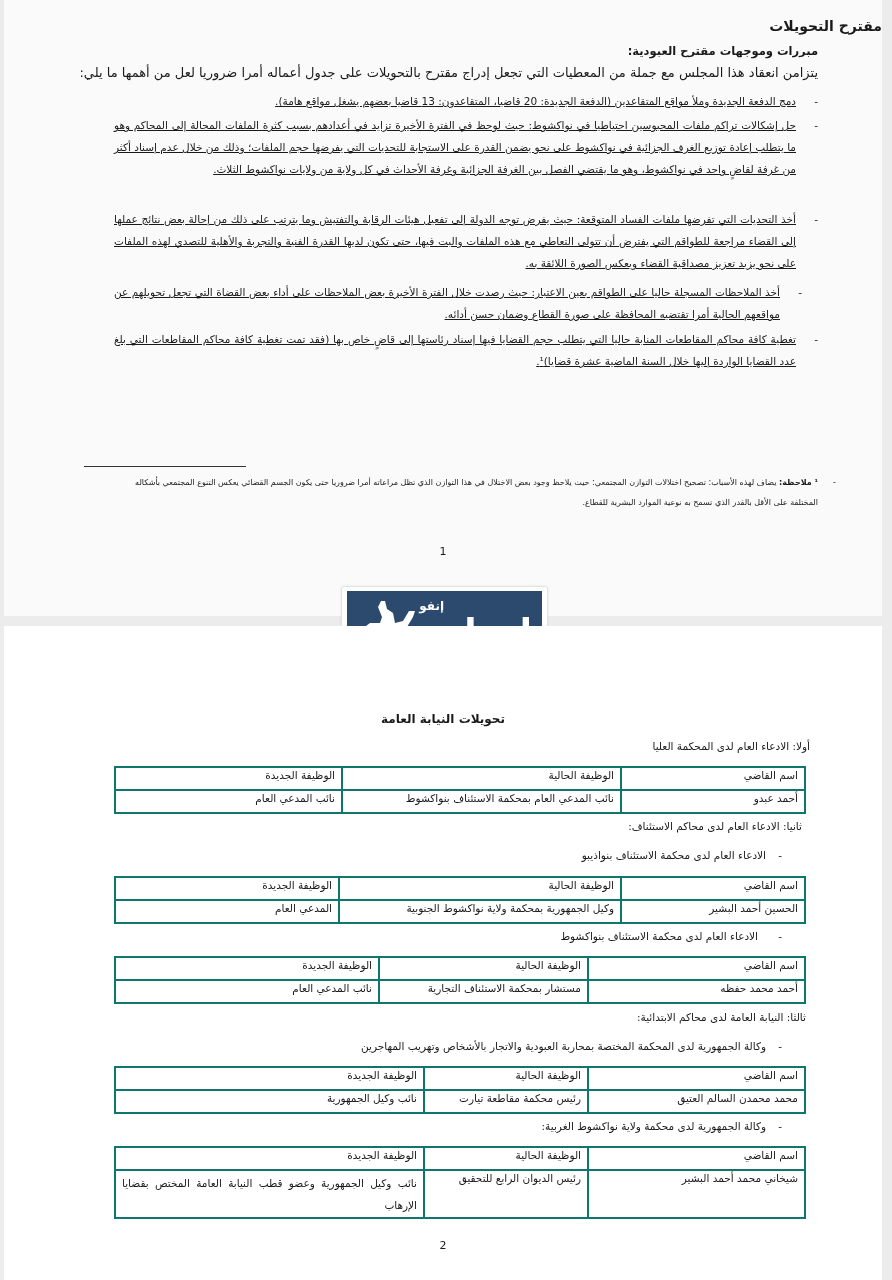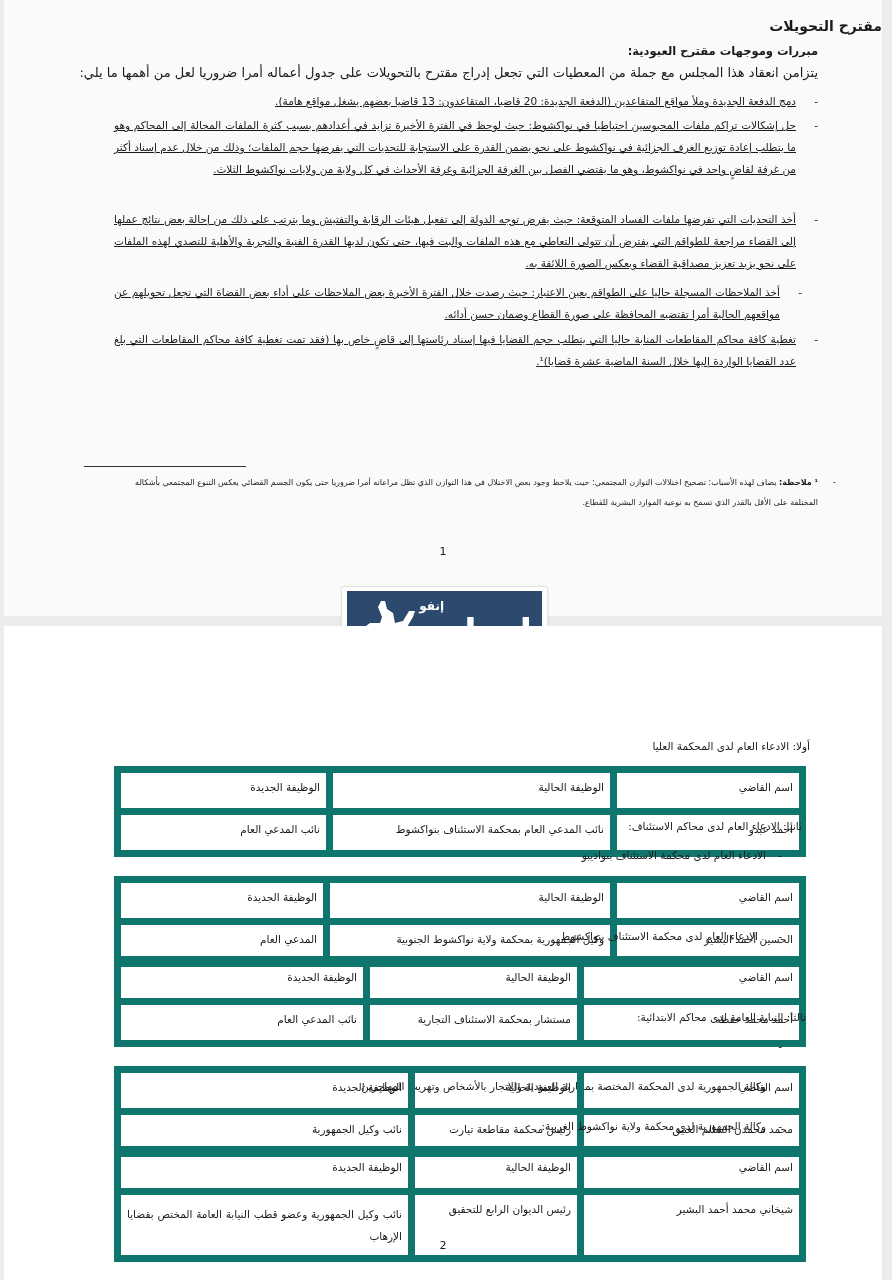--- a/index.html
+++ b/index.html
@@ -48,21 +48,21 @@
   .logo-sub {
     position: absolute; right: 98px; top: 8px; color: #fff; font-size: 12px; font-weight: bold;
   }
   .logo svg { position: absolute; left: 4px; top: 4px; }
 
   table.t {
     position: absolute; left: 114px; width: 692px;
     border-collapse: collapse; direction: rtl; font-size: 10.5px;
   }
   table.t td {
-    border: 7px solid #0f766e; padding: 8px 6px; height: 19px; vertical-align: top;
+    border: 2px solid #0f766e; padding: 1px 6px; height: 19px; vertical-align: top;
     text-align: right;
   }
   .sec { font-size: 10.5px; }
 </style>
 </head>
 <body>
 
 <div class="page" id="page1">
   <div class="title" style="top:18px;text-align:right;">مقترح التحويلات</div>
 
@@ -111,20 +111,21 @@
   <div class="logo-inner">
     <svg width="80" height="76" viewBox="0 0 80 76">
       <path fill="#ffffff" d="M30 6 l4 0 l2 8 l6 4 l2 10 l8 -2 l6 -10 l6 0 l-2 6 l-6 10 l-4 14 l-2 22 l-4 0 l1 -20 l-10 2 l-2 18 l-4 0 l1 -18 l-10 0 l-2 18 l-4 0 l1 -18 l-6 -6 l0 -10 l8 -6 l10 0 l2 -6 l-4 -10 z"></path>
     </svg>
     <span class="logo-sub">إنفو</span>
     <span class="logo-text">لبجاوي</span>
   </div>
 </div>
 
 <div class="page" id="page2">
+  <div class="title" style="top:86px; font-size:12px;">تحويلات النيابة العامة</div>
 
   <div class="abs sec" style="right:72px; top:114px;text-align:right;">أولا: الادعاء العام لدى المحكمة العليا</div>
 </div>
 
 <table class="t" style="top:766px;">
   <tbody>
       <tr>
     <td style="width:170px;">اسم القاضي</td>
     <td style="width:265px;">الوظيفة الحالية</td>
     <td>الوظيفة الجديدة</td>
@@ -169,21 +170,21 @@
   <tr>
     <td>أحمد محمد حفظه</td>
     <td>مستشار بمحكمة الاستئناف التجارية</td>
     <td>نائب المدعي العام</td>
   </tr>
 </tbody>
   </table>
 
 <div class="abs sec" style="right:86px; top:1011px; direction:rtl;">ثالثا: النيابة العامة لدى محاكم الابتدائية:</div>
 <div class="abs sec" style="right:110px; top:1040px; direction:rtl;">-</div>
-<div class="abs sec" style="right:126px; top:1080px; direction:rtl;">وكالة الجمهورية لدى المحكمة المختصة بمحاربة العبودية والاتجار بالأشخاص وتهريب المهاجرين</div>
+<div class="abs sec" style="right:126px; top:1040px; direction:rtl;">وكالة الجمهورية لدى المحكمة المختصة بمحاربة العبودية والاتجار بالأشخاص وتهريب المهاجرين</div>
 
 <table class="t" style="top:1066px;">
   <tbody>
       <tr>
     <td style="width:203px;">اسم القاضي</td>
     <td style="width:150px;">الوظيفة الحالية</td>
     <td>الوظيفة الجديدة</td>
   </tr>
   <tr>
     <td>محمد محمدن السالم العتيق</td>

